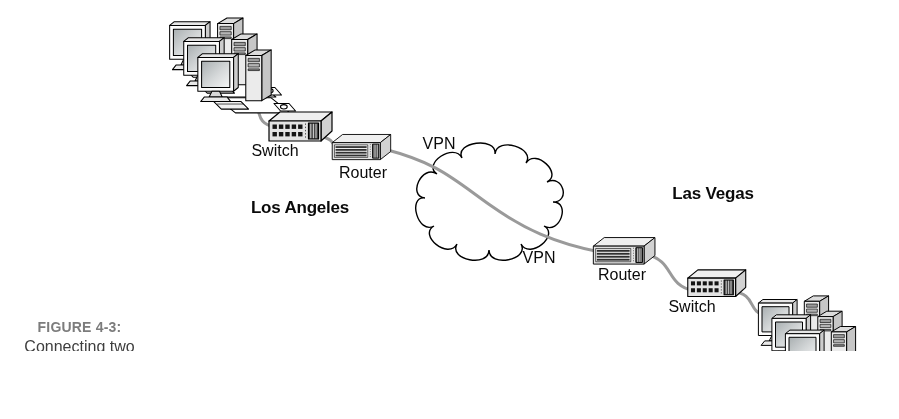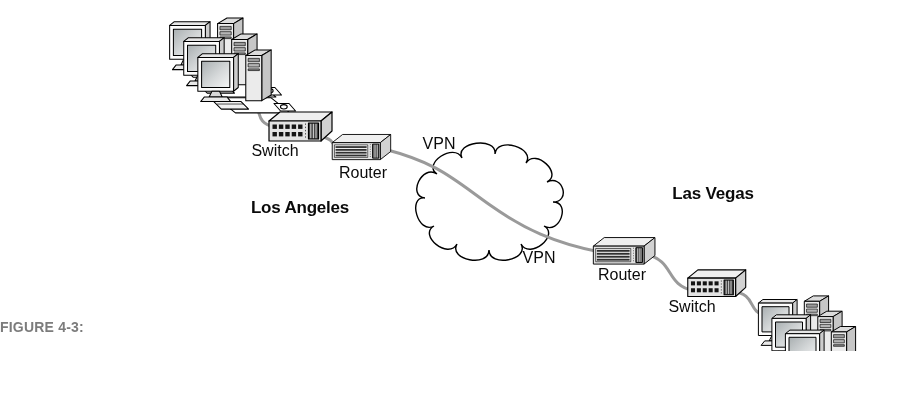--- a/index.html
+++ b/index.html
@@ -27,21 +27,21 @@
   .lbl.bold {
     font-weight: bold;
     font-size: 17px;
     letter-spacing: -0.2px;
   }
   .caption {
     position: absolute;
     left: 0;
     top: 318px;
     width: 159px;
-    text-align: left;
+    text-align: center;
   }
   .fig-num {
     font-weight: bold;
     font-size: 14px;
     letter-spacing: 0.2px;
     color: #7c7c7c;
     line-height: 19px;
   }
   .fig-line {
     font-size: 16px;
@@ -172,15 +172,16 @@
   <div class="lbl" style="left:417px; top:135px; width:44px;">VPN</div>
   <div class="lbl bold" style="left:240px; top:199px; width:120px;">Los Angeles</div>
 
   <div class="lbl bold" style="left:653px; top:185px; width:120px;">Las Vegas</div>
   <div class="lbl" style="left:517px; top:249px; width:44px;">VPN</div>
   <div class="lbl" style="left:587px; top:266px; width:70px;">Router</div>
   <div class="lbl" style="left:657px; top:298px; width:70px;">Switch</div>
 
   <div class="caption">
     <div class="fig-num">FIGURE 4-3:</div>
+    <div class="fig-line">Connecting two</div>
   </div>
 
 </div>
 
 </body></html>

